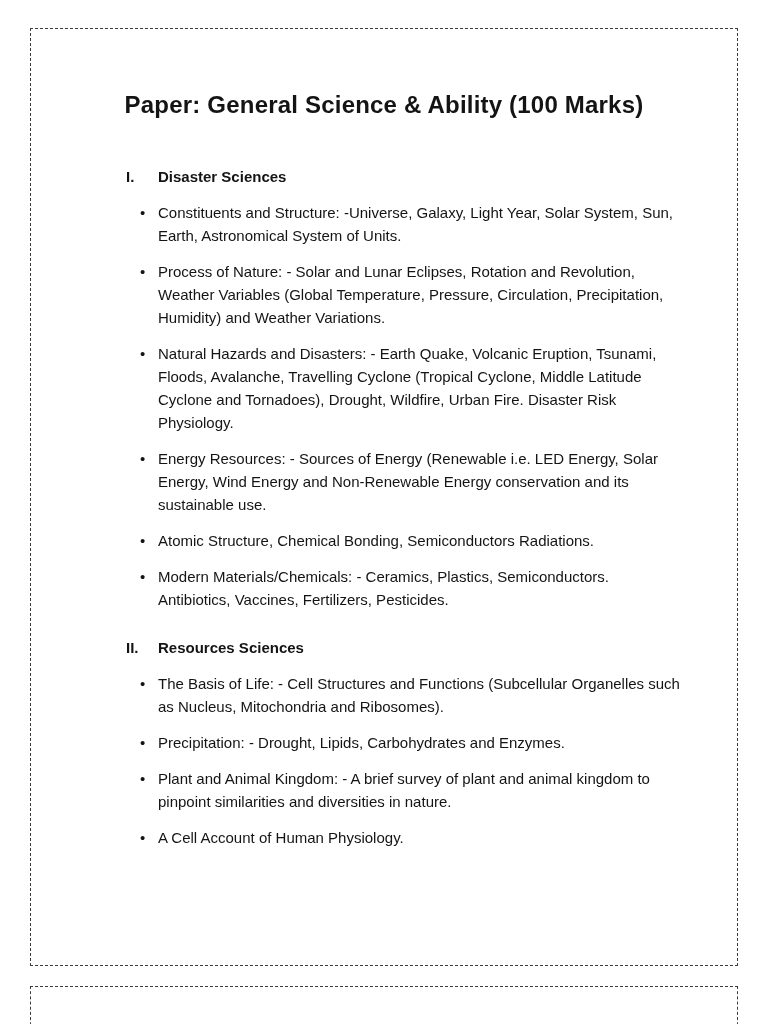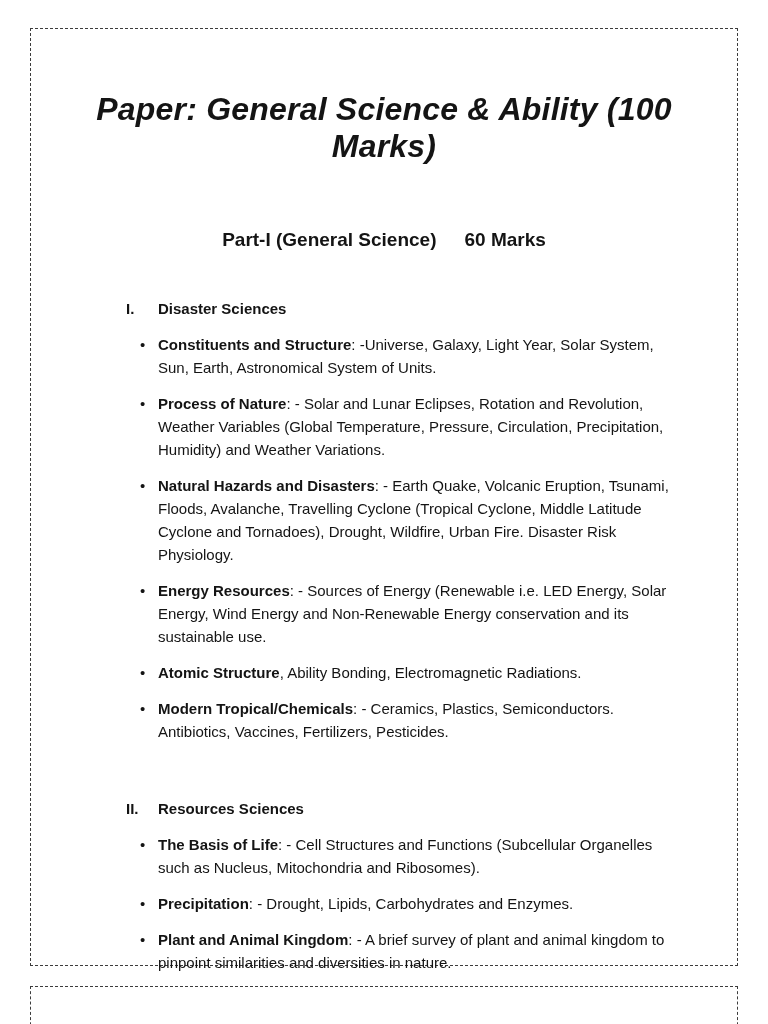--- a/index.html
+++ b/index.html
@@ -13,47 +13,46 @@
   .page {
     position: absolute; left: 30px; top: 28px; width: 708px; height: 938px;
     background: #ffffff; border: 1px dashed #3c3c3c;
   }
   .next-page {
     position: absolute; left: 30px; top: 986px; width: 708px; height: 60px;
     background: #ffffff; border: 1px dashed #3c3c3c; border-bottom: none;
   }
   .doc-title {
     margin: 62px 20px 0 20px;
-    font-size: 32px; font-weight: bold; text-align: center; letter-spacing: 0.2px; font-style: italic;
+    font-size: 24px; font-weight: bold; text-align: center; letter-spacing: 0.2px;
   }
   .part-heading {
     margin: 64px 20px 0 20px;
     font-size: 19px; font-weight: bold; text-align: center;
   }
   .part-gap { display: inline-block; width: 28px; }
   .content { margin: 48px 55px 0 95px; }
   .section { margin-top: 0; }
-  .section.second { margin-top: 56px; }
+  .section.second { margin-top: 27px; }
   .section-heading { display: flex; font-weight: bold; font-size: 15px; line-height: 20px; }
   .numeral { width: 32px; flex: none; }
   .items { margin-top: 14px; }
   .item { display: flex; margin: 0 0 13px 14px; font-size: 15px; line-height: 23px; }
   .marker { width: 18px; flex: none; }
   .item-text { flex: 1; }
-  .item-text b { font-weight: bold; }
+  .item-text b { font-weight: normal; }
 </style>
 </head>
 <body>
 
 <div class="viewport">
   <div class="page">
 
     <h1 class="doc-title">Paper: General Science &amp; Ability (100 Marks)</h1>
 
-    <h2 class="part-heading"><span>Part-I (General Science)</span><span class="part-gap"></span><span>60 Marks</span></h2>
 
     <div class="content">
 
       <div class="section">
         <div class="section-heading">
           <span class="numeral">I.</span>
           <span class="heading-text">Disaster Sciences</span>
         </div>
         <div class="items">
 
@@ -72,26 +71,26 @@
             <span class="item-text"><b>Natural Hazards and Disasters</b><span>: - Earth Quake, Volcanic Eruption, Tsunami, Floods, Avalanche, Travelling Cyclone (Tropical Cyclone, Middle Latitude Cyclone and Tornadoes), Drought, Wildfire, Urban Fire. Disaster Risk Physiology.</span></span>
           </div>
 
           <div class="item">
             <span class="marker">•</span>
             <span class="item-text"><b>Energy Resources</b><span>: - Sources of Energy (Renewable i.e. LED Energy, Solar Energy, Wind Energy and Non-Renewable Energy conservation and its sustainable use.</span></span>
           </div>
 
           <div class="item">
             <span class="marker">•</span>
-            <span class="item-text"><b>Atomic Structure</b><span>, Ability Bonding, Electromagnetic Radiations.</span></span>
+            <span class="item-text"><b>Atomic Structure</b><span>, Chemical Bonding, Semiconductors Radiations.</span></span>
           </div>
 
           <div class="item">
             <span class="marker">•</span>
-            <span class="item-text"><b>Modern Tropical/Chemicals</b><span>: - Ceramics, Plastics, Semiconductors. Antibiotics, Vaccines, Fertilizers, Pesticides.</span></span>
+            <span class="item-text"><b>Modern Materials/Chemicals</b><span>: - Ceramics, Plastics, Semiconductors. Antibiotics, Vaccines, Fertilizers, Pesticides.</span></span>
           </div>
 
         </div>
       </div>
 
       <div class="section second">
         <div class="section-heading">
           <span class="numeral">II.</span>
           <span class="heading-text">Resources Sciences</span>
         </div>

